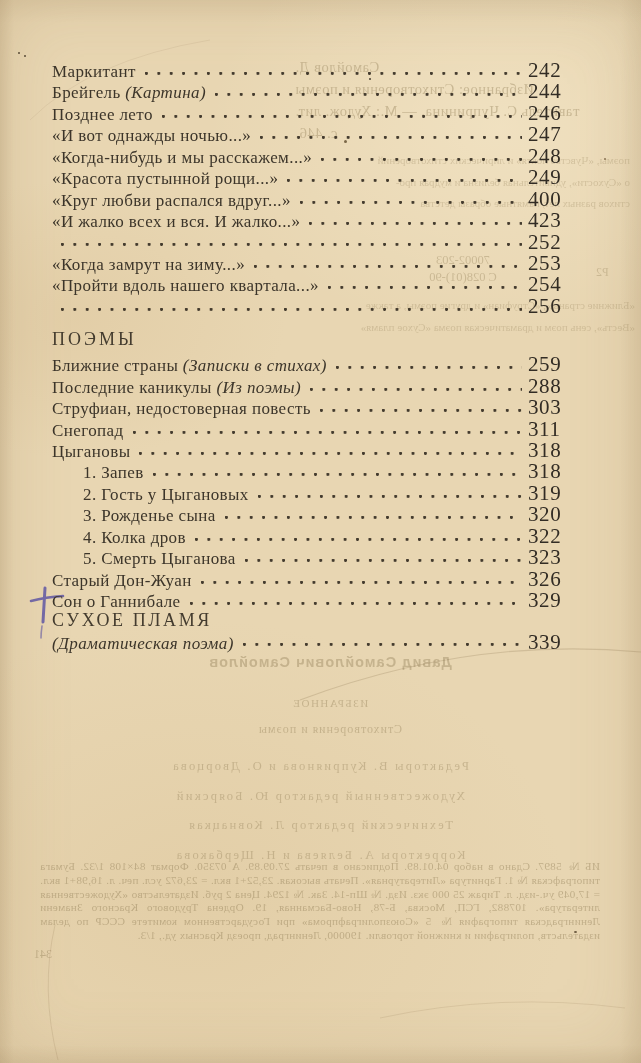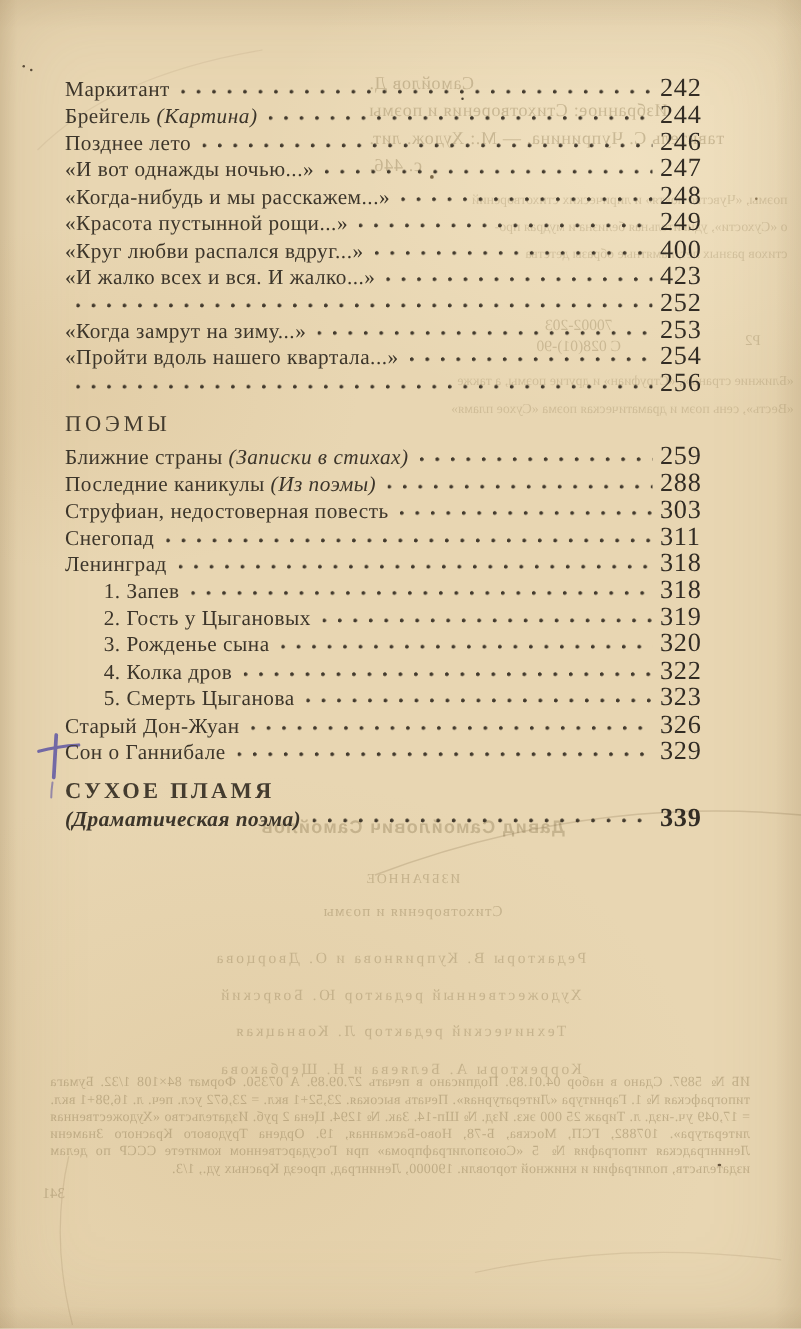--- a/index.html
+++ b/index.html
@@ -27,21 +27,21 @@
   .row .i{font-style:italic;white-space:pre;}
   .leader{
     flex:1;align-self:flex-end;height:5px;margin:0 6px 3.5px 9px;
     background-image:radial-gradient(circle at 1.4px 2.4px, rgba(53,45,34,.92) 1.25px, rgba(53,45,34,0) 1.75px);
     background-size:12.4px 5px;background-repeat:repeat-x;
   }
   .pg{width:38px;text-align:left;font-size:21px;color:#322c24;letter-spacing:.6px;}
   .indent{padding-left:31px;}
   .sec-heading{font-size:18px;letter-spacing:3px;color:#443c2f;height:22px;}
   .gap-poems{margin-top:14px;margin-bottom:1px;}
-  .final-block{margin-top:12px;font-weight:bold;}
+  .final-block{margin-top:0;}
   .final-block .sec-heading{height:20px;letter-spacing:2.6px;}
   
   .ghost{
     position:absolute;transform:scaleX(-1);
     color:#97845d;opacity:.42;filter:blur(.55px);
     pointer-events:none;line-height:21px;
   }
   .g-biblio{top:56px;left:295px;width:330px;font-size:14.5px;text-align:right;line-height:22px;letter-spacing:.5px;}
   .g-frag1{top:150px;left:300px;width:330px;font-size:11px;line-height:21.5px;opacity:.30;}
   .g-codes{top:252px;left:398px;width:130px;font-size:12.5px;line-height:17px;text-align:center;opacity:.38;}
@@ -232,21 +232,21 @@
         </div>
 
         <div class="row">
           <span class="t">Снегопад</span>
           <span class="i"></span>
           <span class="leader"></span>
           <span class="pg">311</span>
         </div>
 
         <div class="row">
-          <span class="t">Ленинград</span>
+          <span class="t">Цыгановы</span>
           <span class="i"></span>
           <span class="leader"></span>
           <span class="pg">318</span>
         </div>
 
         <div class="row indent">
           <span class="t">1. Запев</span>
           <span class="i"></span>
           <span class="leader"></span>
           <span class="pg">318</span>

